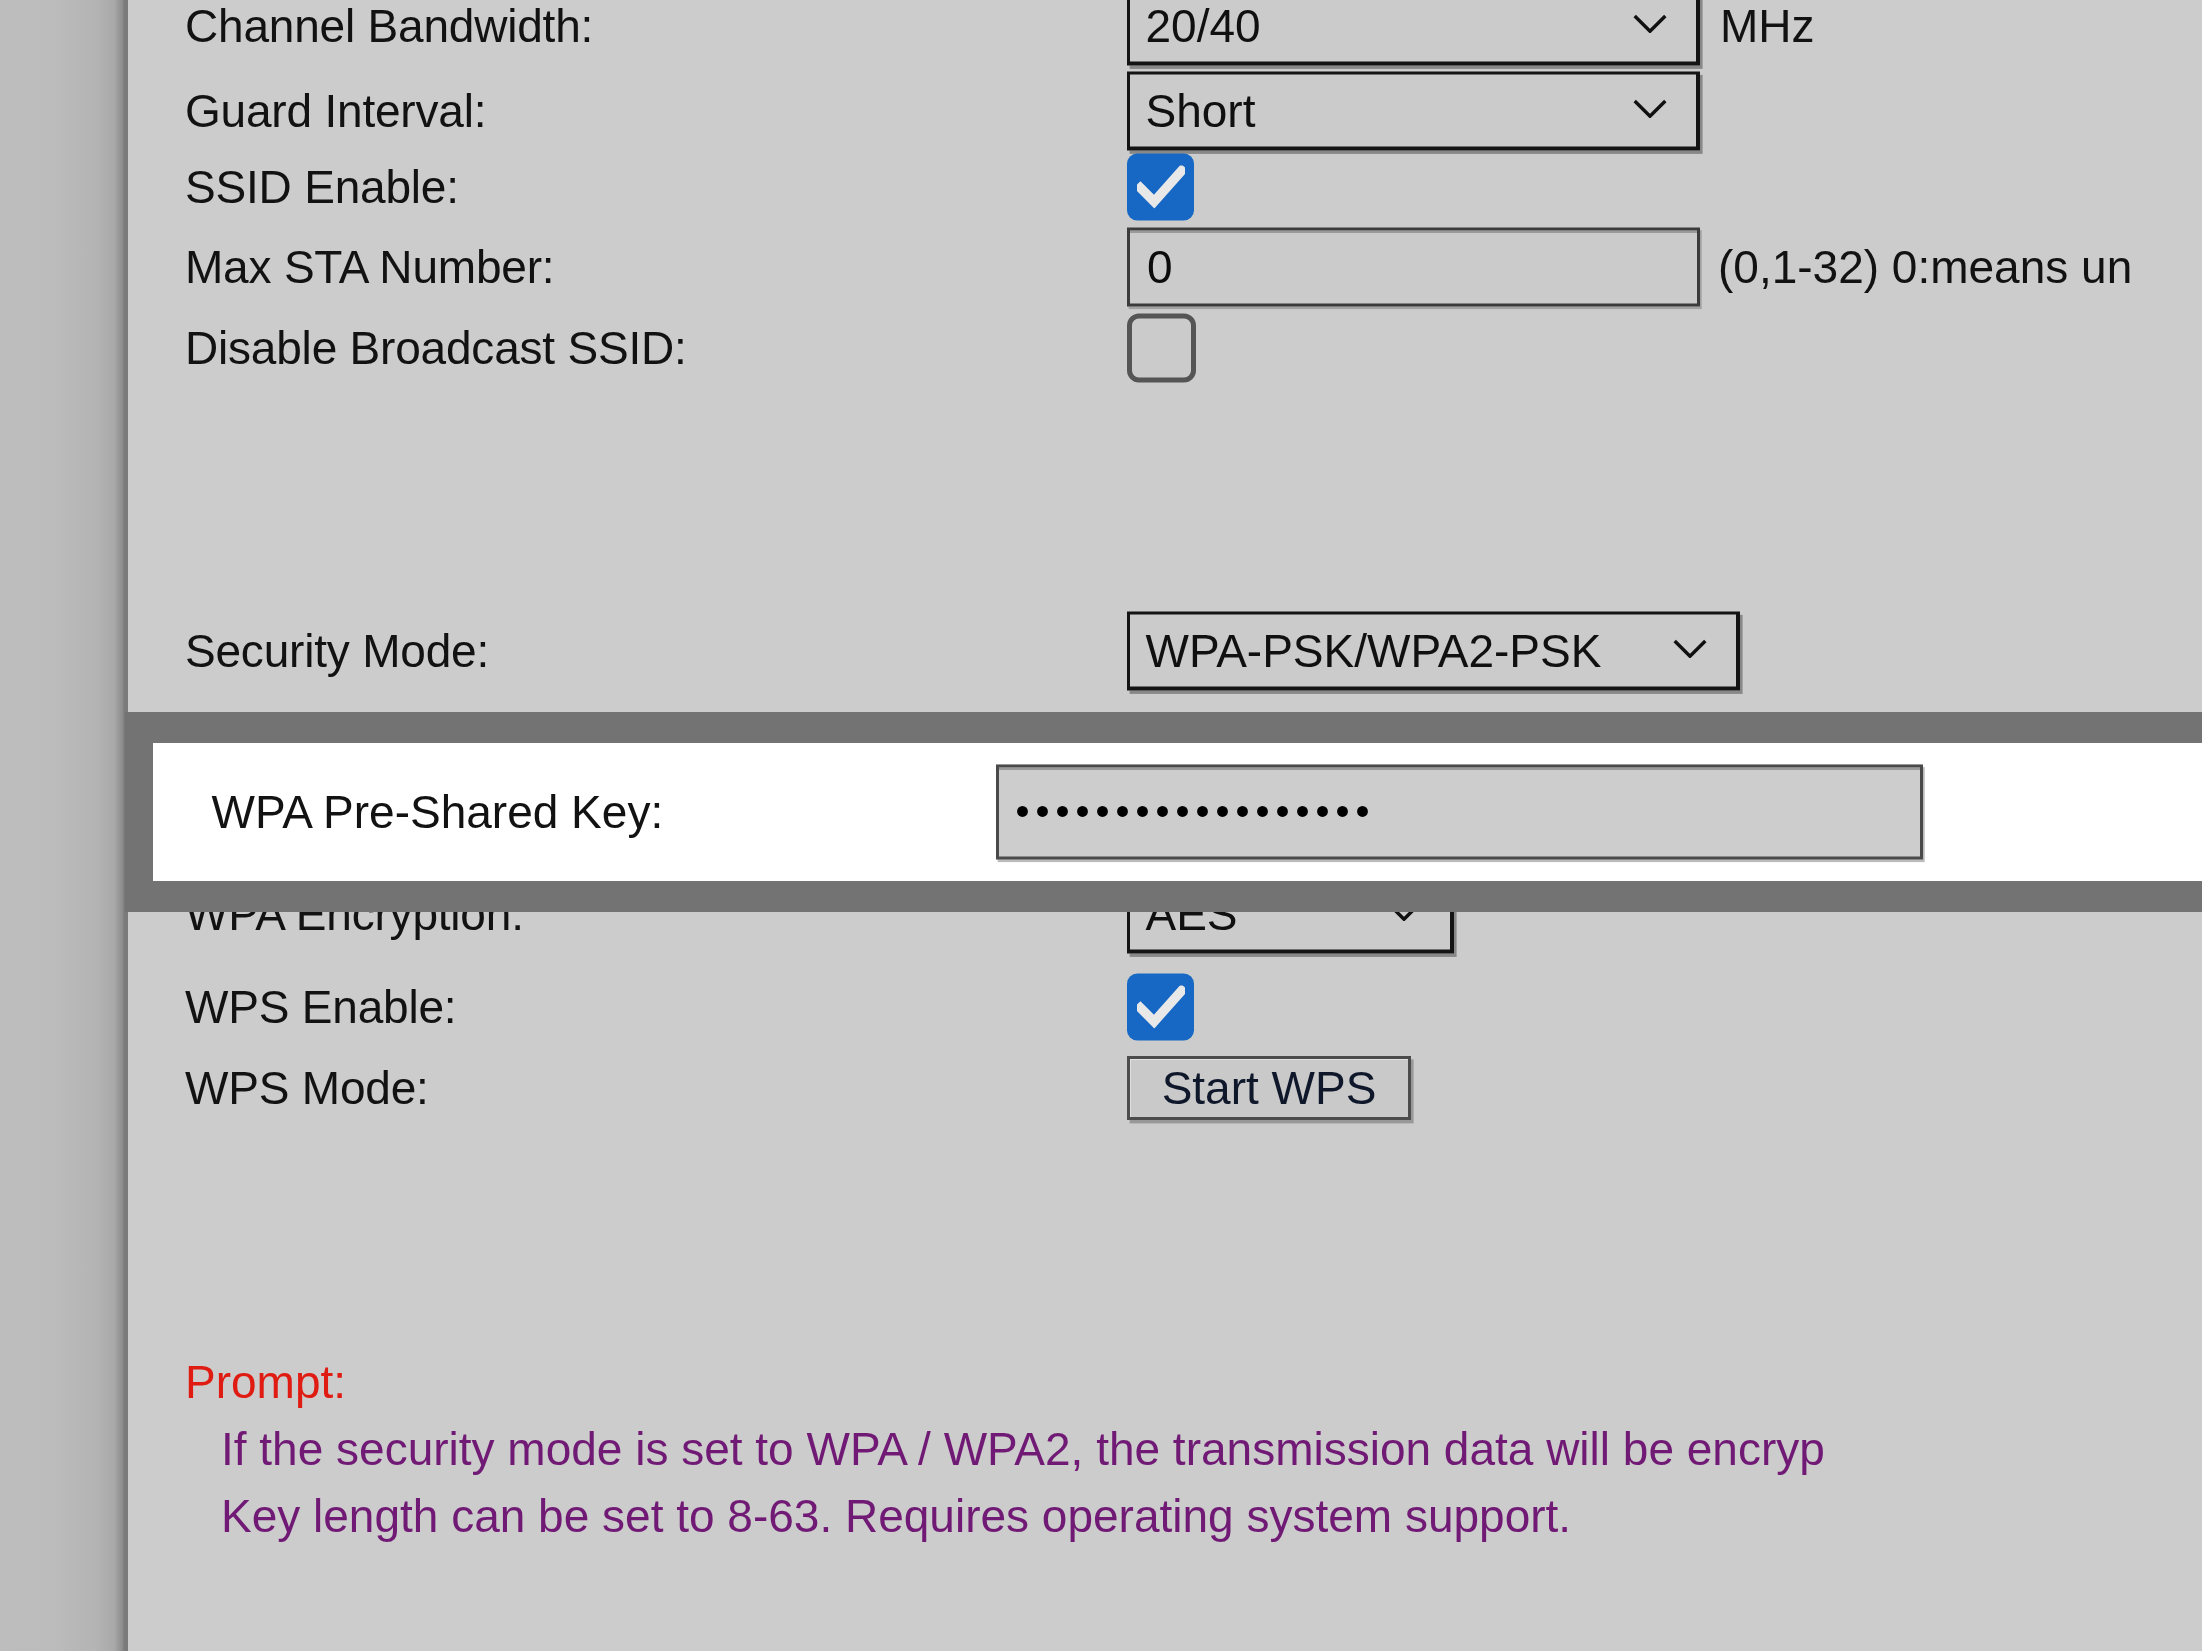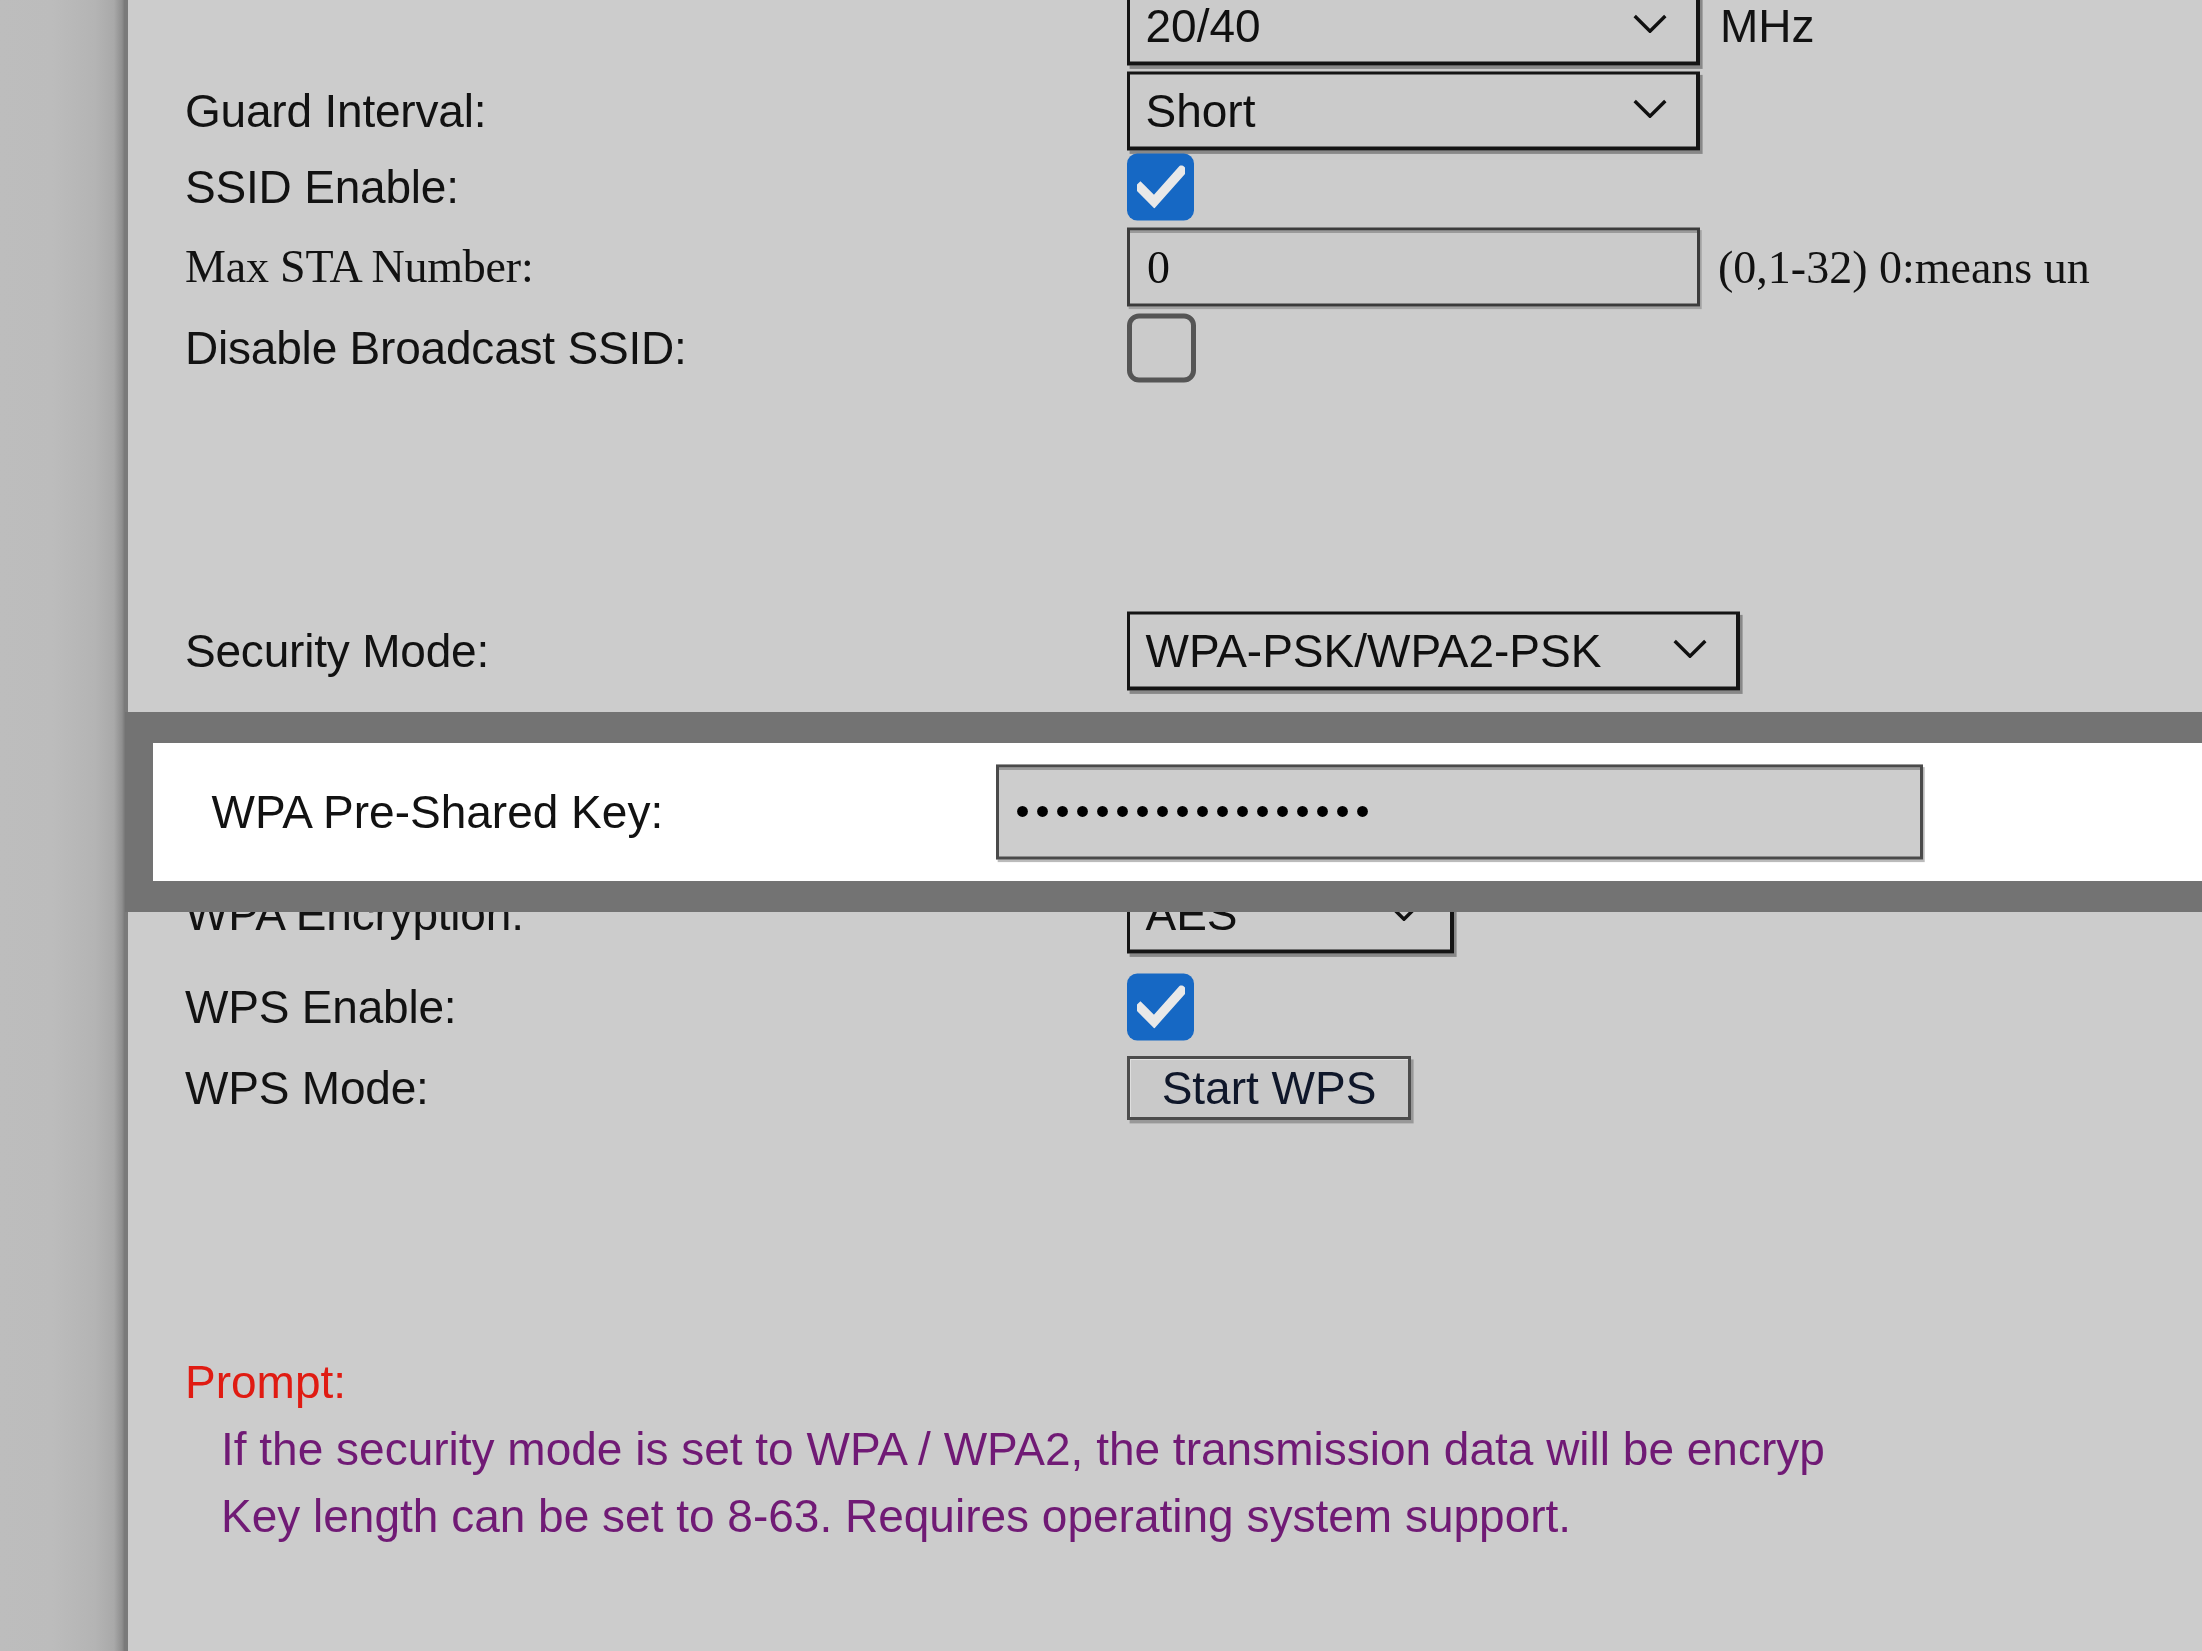--- a/index.html
+++ b/index.html
@@ -229,20 +229,21 @@
 <body>
 
 <div id="page">
 
   <div class="left-gutter"></div>
   <div class="gutter-hardline"></div>
 
   <div class="panel">
 
     <div class="row" style="top:-15.5px;">
+      <div class="row-label">Channel Bandwidth:</div>
       <div class="field-col">
         <div class="select">
           <span>20/40</span>
           <span class="chev">
             <svg viewBox="0 0 40 22">
                 <path d="M2 2 L20 20 L38 2" fill="none" stroke="#101010" stroke-width="4"></path>
               </svg>
           </span>
         </div>
       </div>
@@ -267,21 +268,21 @@
       <div class="row-label">SSID Enable:</div>
       <div class="field-col">
         <div class="cb on">
           <svg viewBox="0 0 56 50">
             <path d="M4 26 L20 42 L52 6" fill="none" stroke="#e8e8e8" stroke-width="11" stroke-linecap="square"></path>
           </svg>
         </div>
       </div>
     </div>
 
-    <div class="row" style="top:225px;font-family:Liberation Serif, serif;">
+    <div class="row" style="top:225px;">
       <div class="row-label">Max STA Number:</div>
       <div class="field-col">
         <div class="textinput">
           <span>0</span>
         </div>
       </div>
       <div class="suffix" style="left:1590px;">(0,1-32) 0:means un</div>
     </div>
 
     <div class="row" style="top:306px;">

